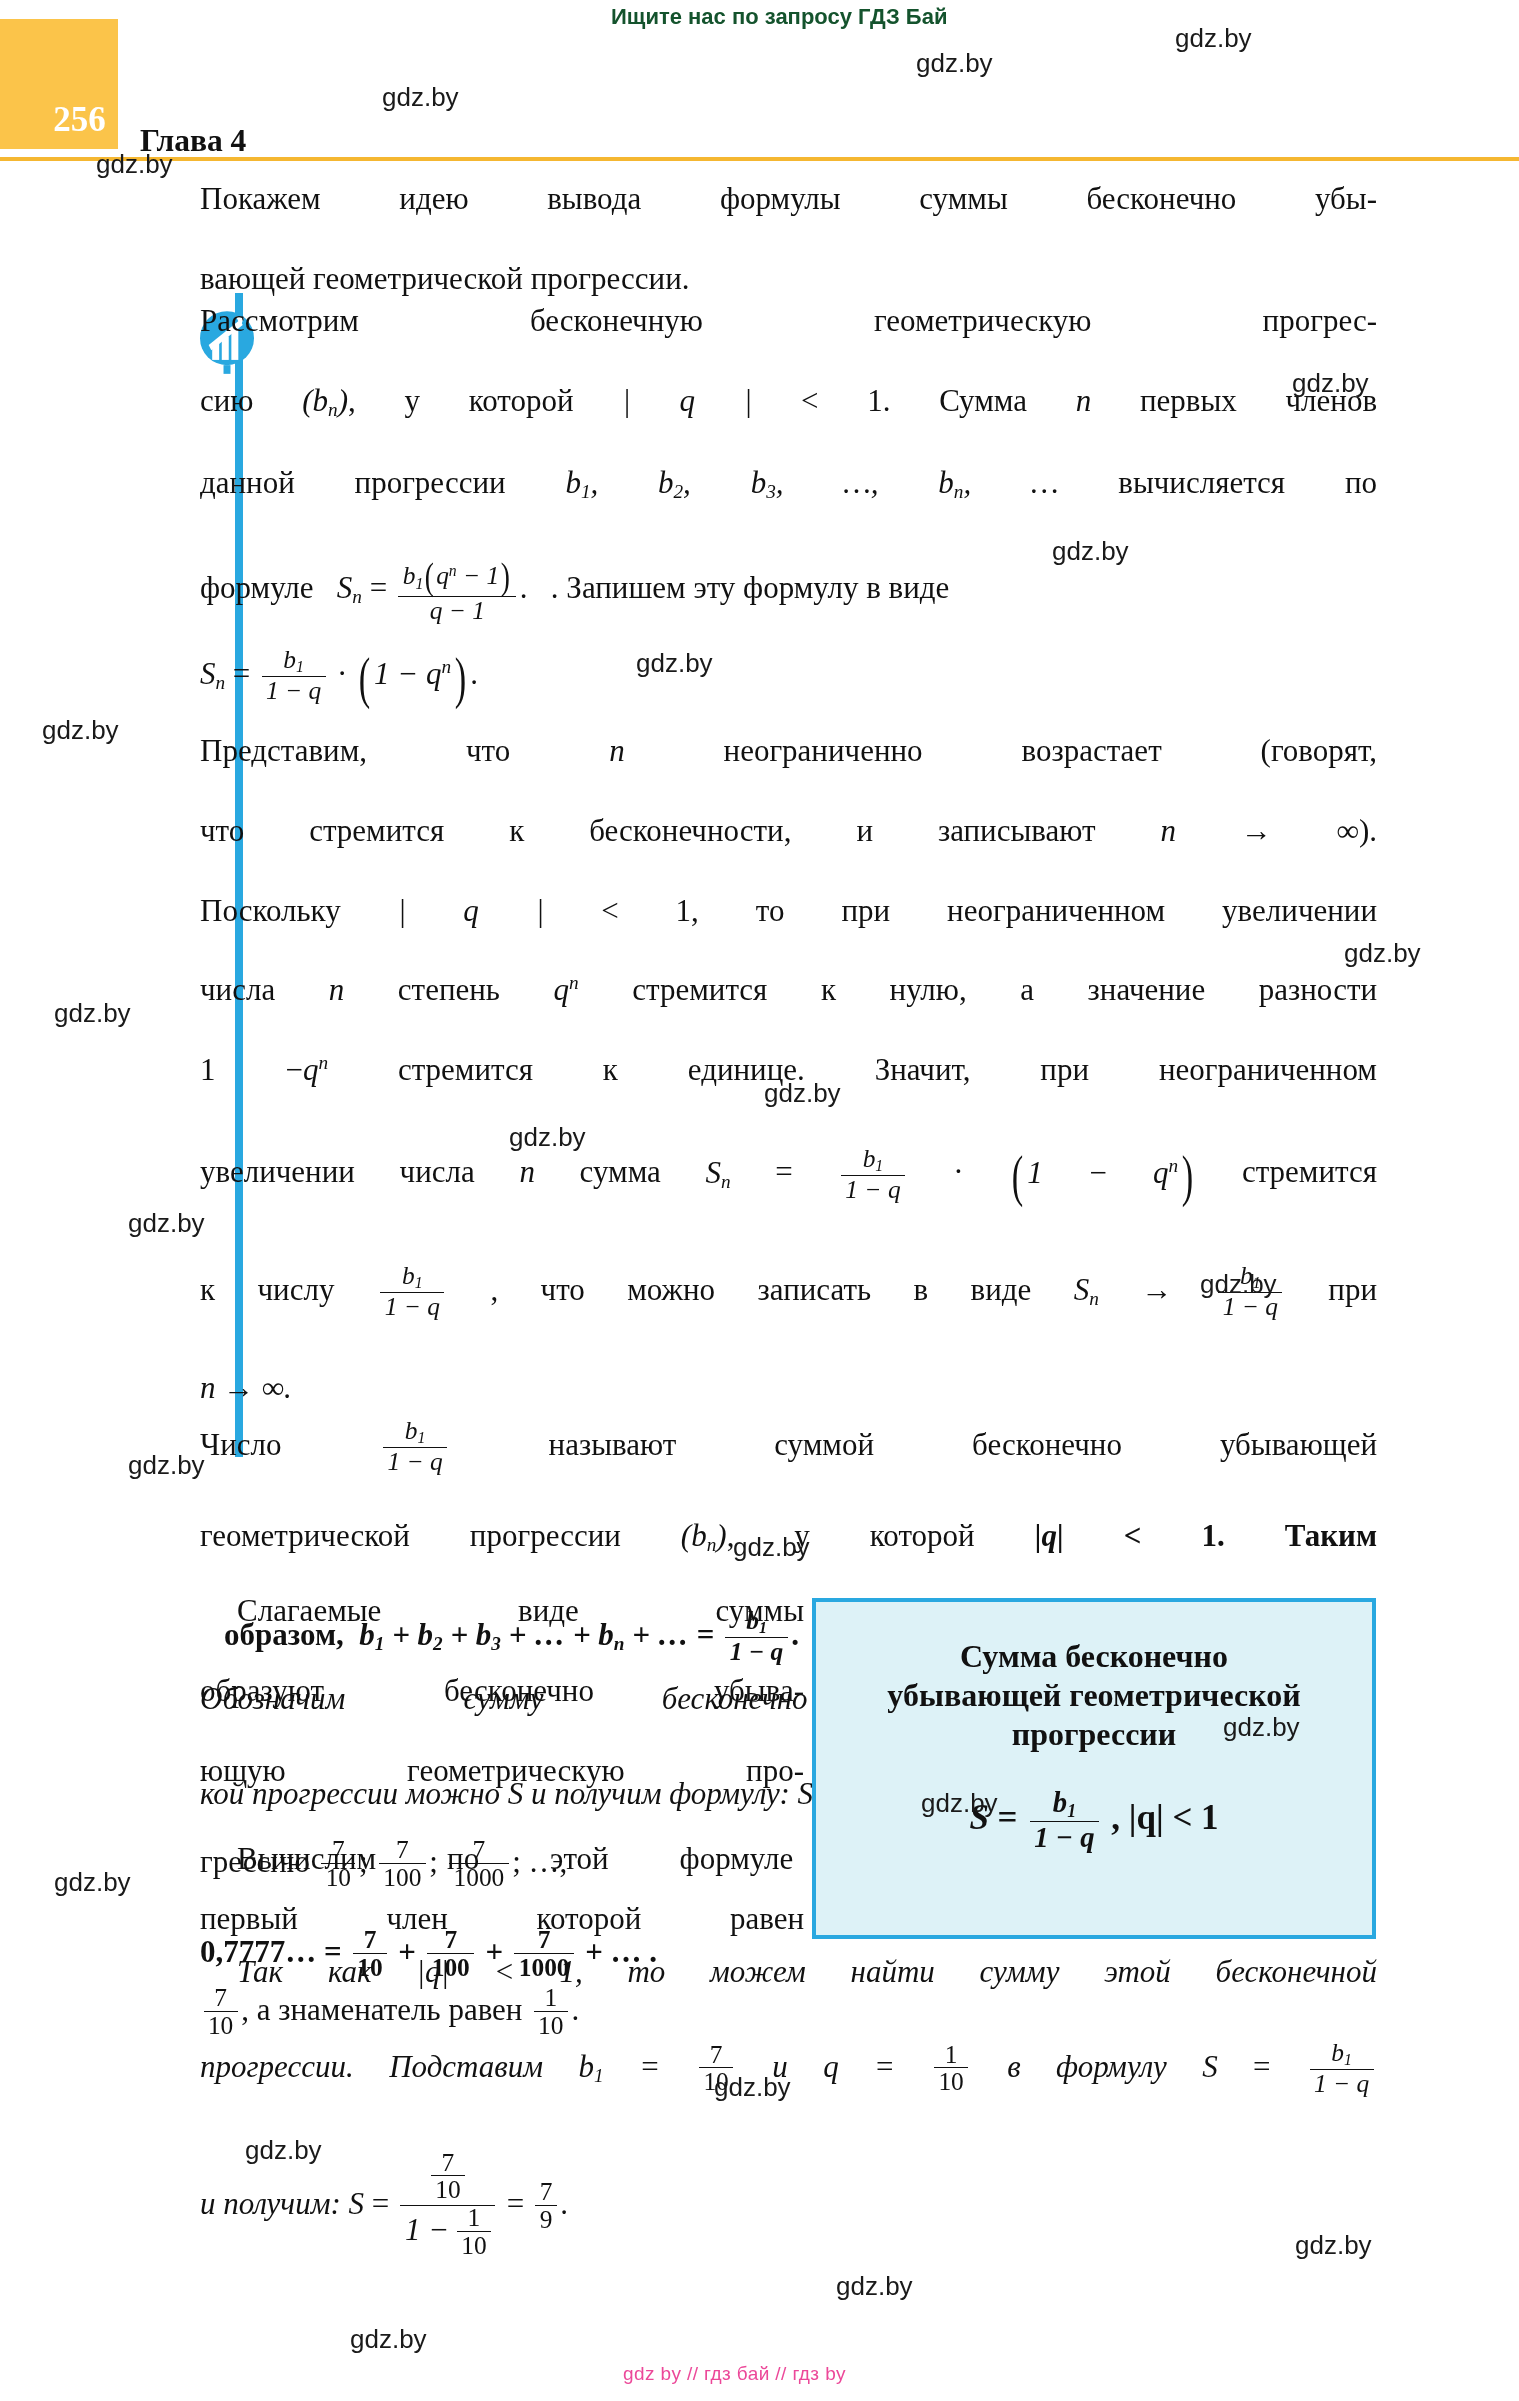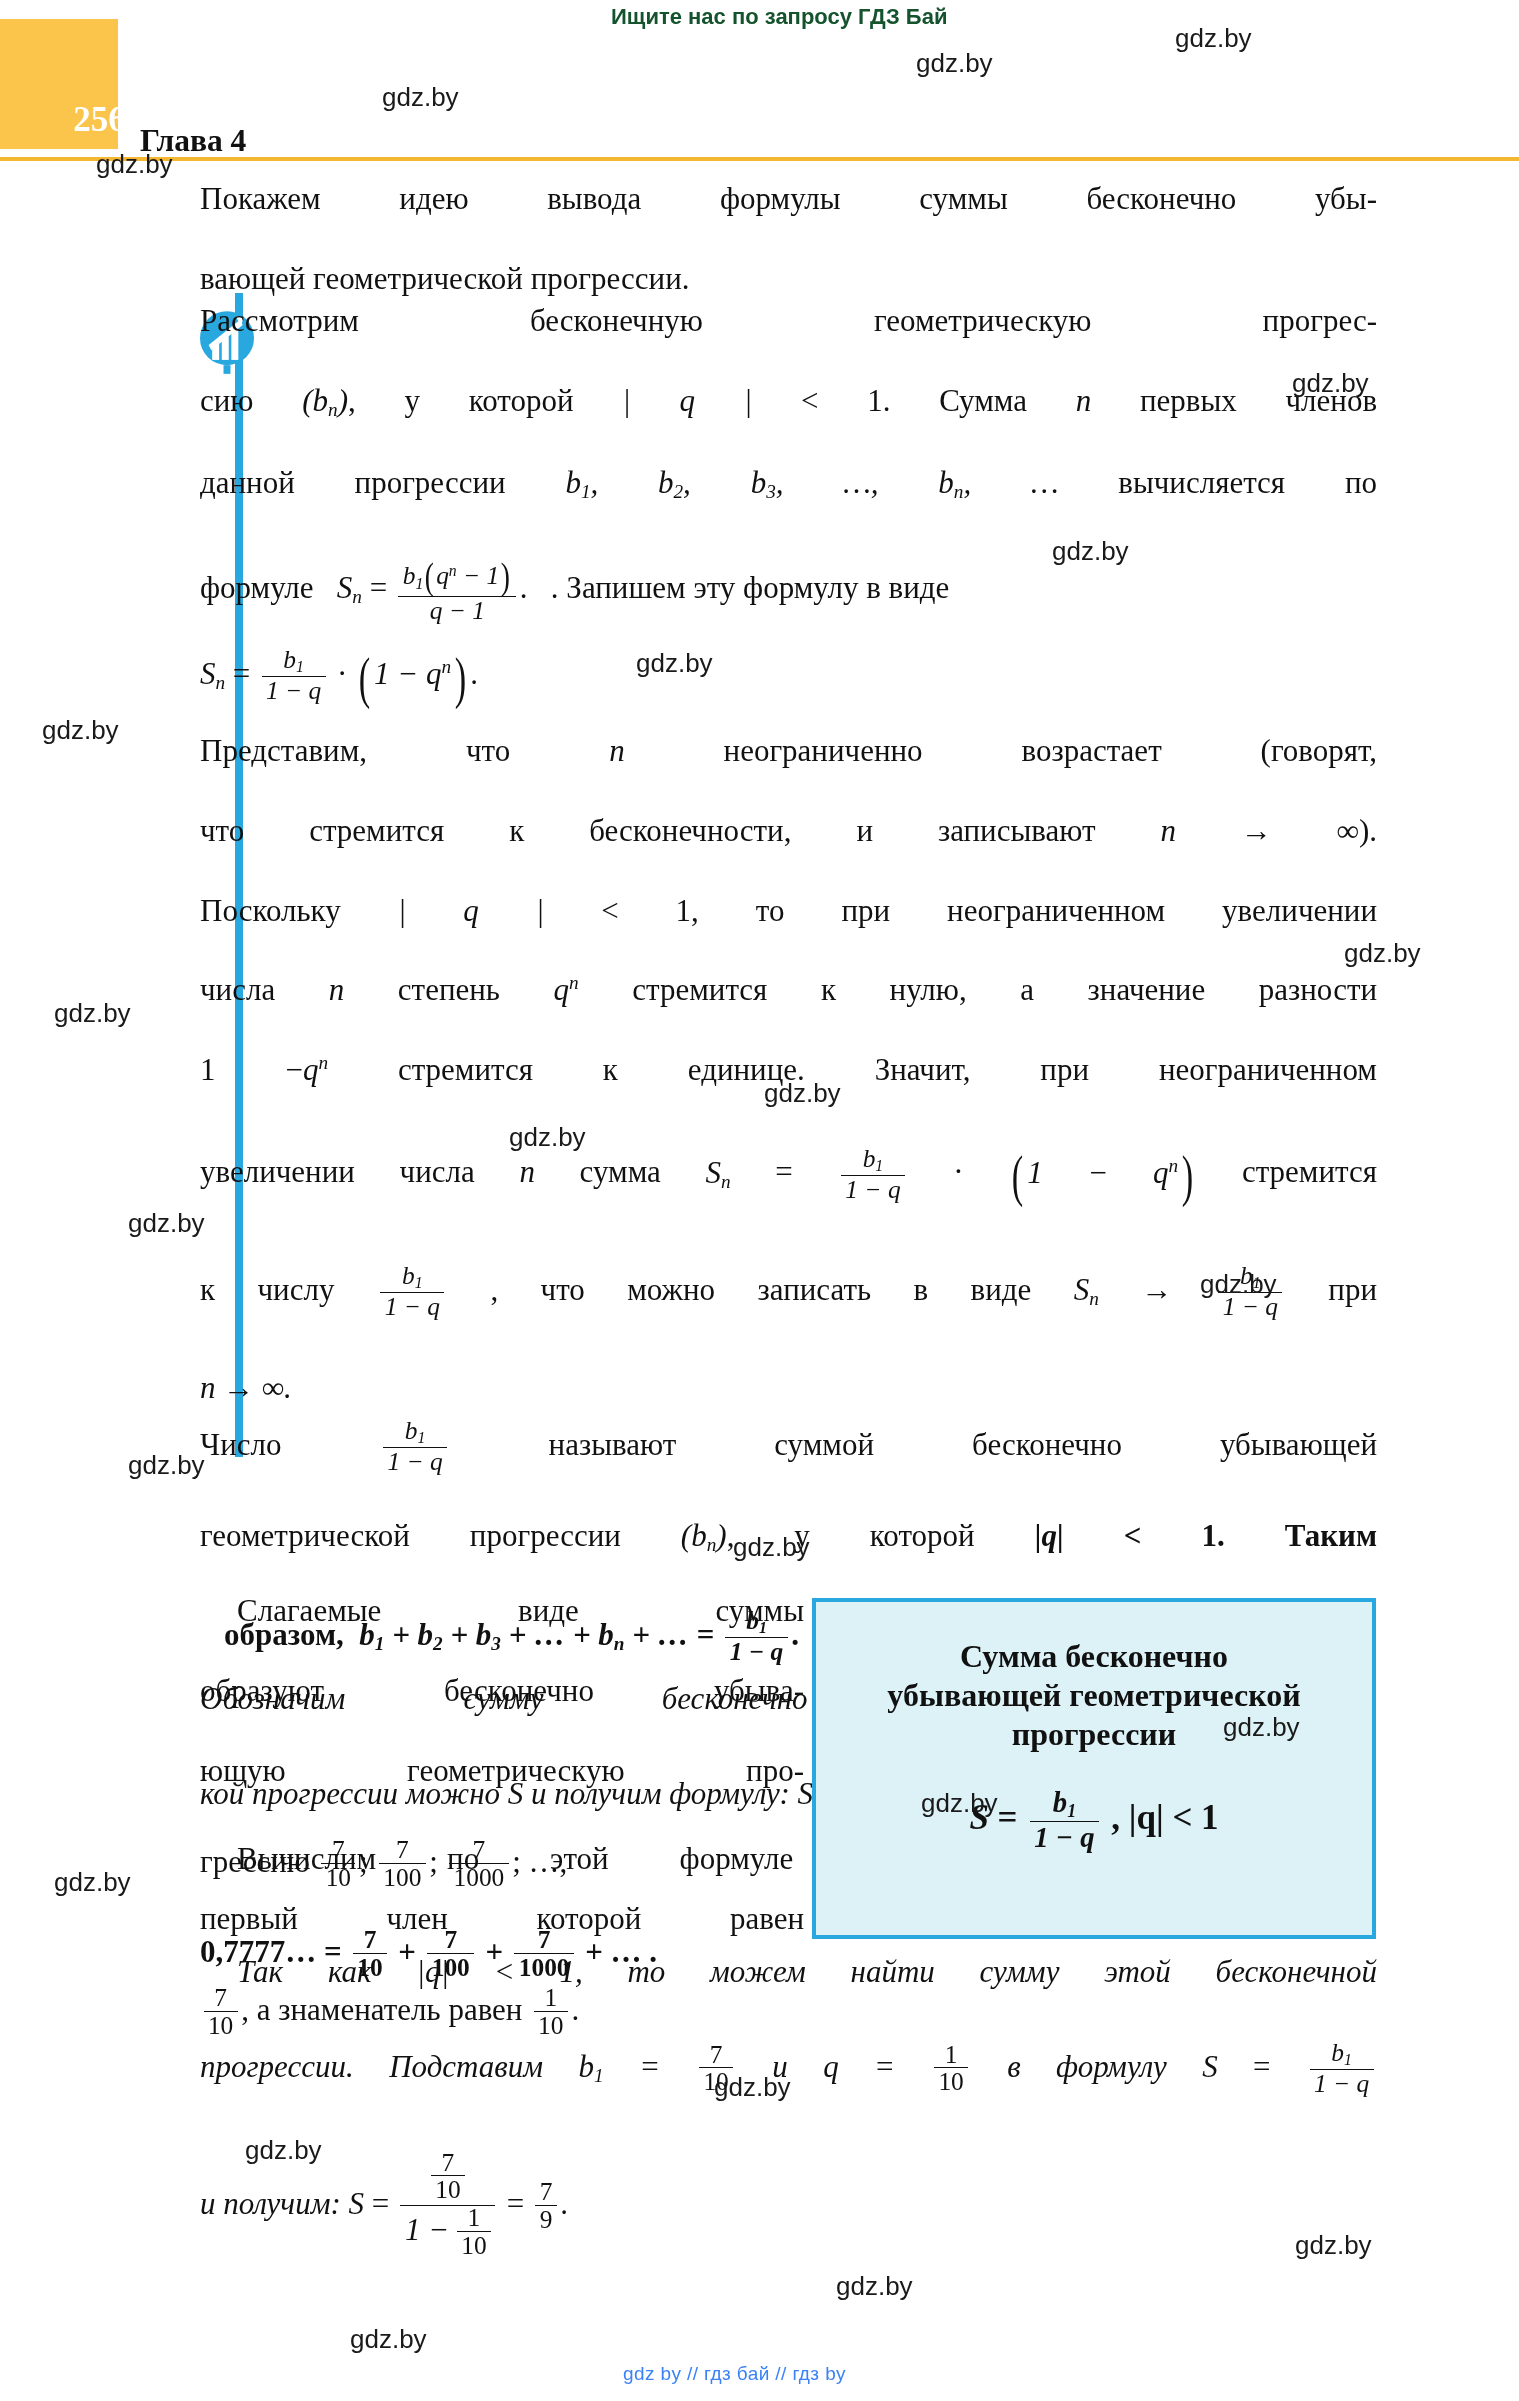--- a/index.html
+++ b/index.html
@@ -32,39 +32,38 @@
   .wm-pink{
     position:absolute;
     font-family:"Liberation Sans", sans-serif;
     color:#f48cb8;
     font-size:44px;
     white-space:nowrap;
   }
   .wm-blue{
     position:absolute;
     font-family:"Liberation Sans", sans-serif;
-    color:#3b82f6;
+    color:#ec4899;
     font-size:19px;
     white-space:nowrap;
     letter-spacing:0.4px;
   }
 
   
   .corner-tab{
     position:absolute;left:0;top:19px;width:118px;height:130px;
     background:#fcc council;
   }
   .corner-tab{background:#fbc44a;}
   .page-num{
     position:absolute;left:0;top:19px;width:118px;height:130px;
     color:#ffffff;font-weight:700;font-size:35px;
     display:flex;align-items:flex-end;justify-content:flex-end;
     padding-right:12.3px;padding-bottom:8.8px;box-sizing:border-box;
     font-family:"Liberation Serif", serif;
-    margin-left:20px;
   }
   .chapter-title{
     position:absolute;left:140px;top:123px;
     font-size:31.5px;font-weight:700;color:#111;
     font-family:"Liberation Serif", serif;
   }
   .head-rule{
     position:absolute;left:0;top:157px;width:1519px;height:4.4px;
     background:#f5b731;
   }

